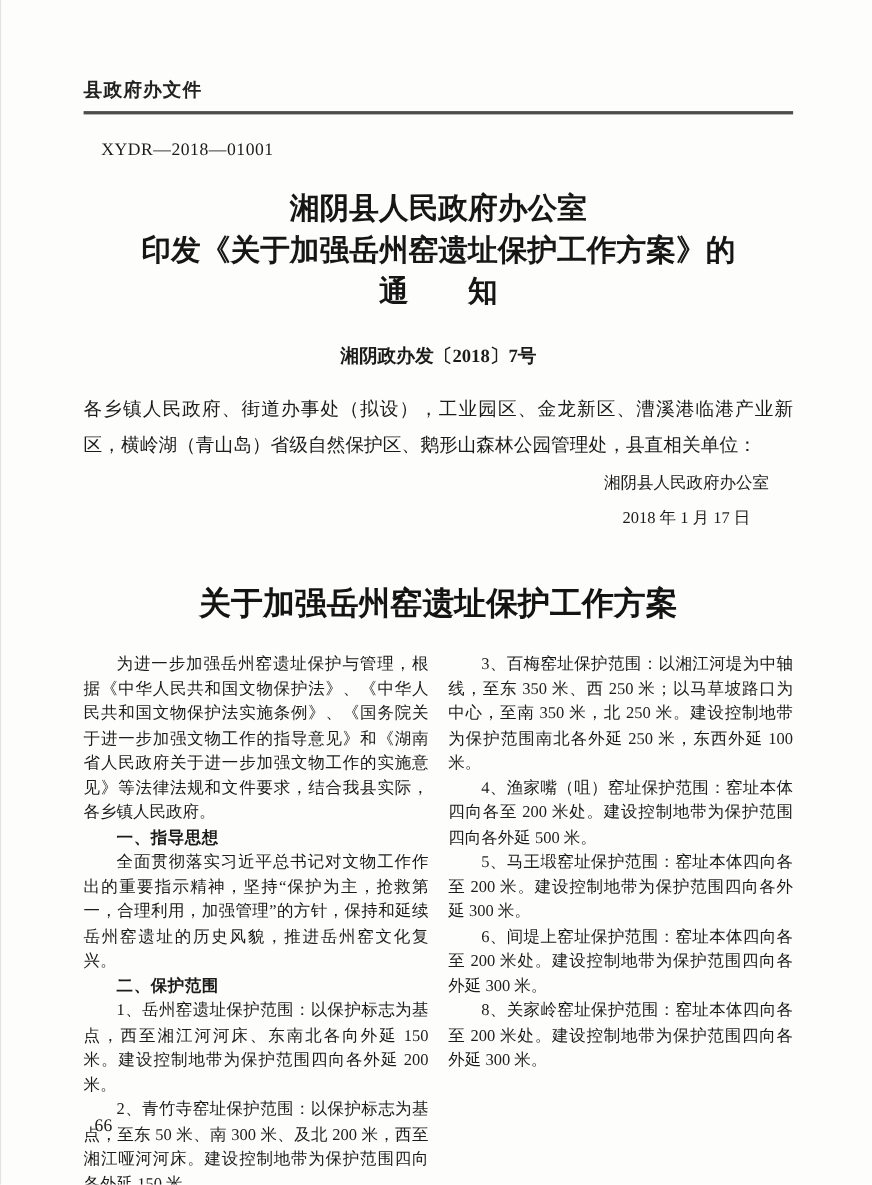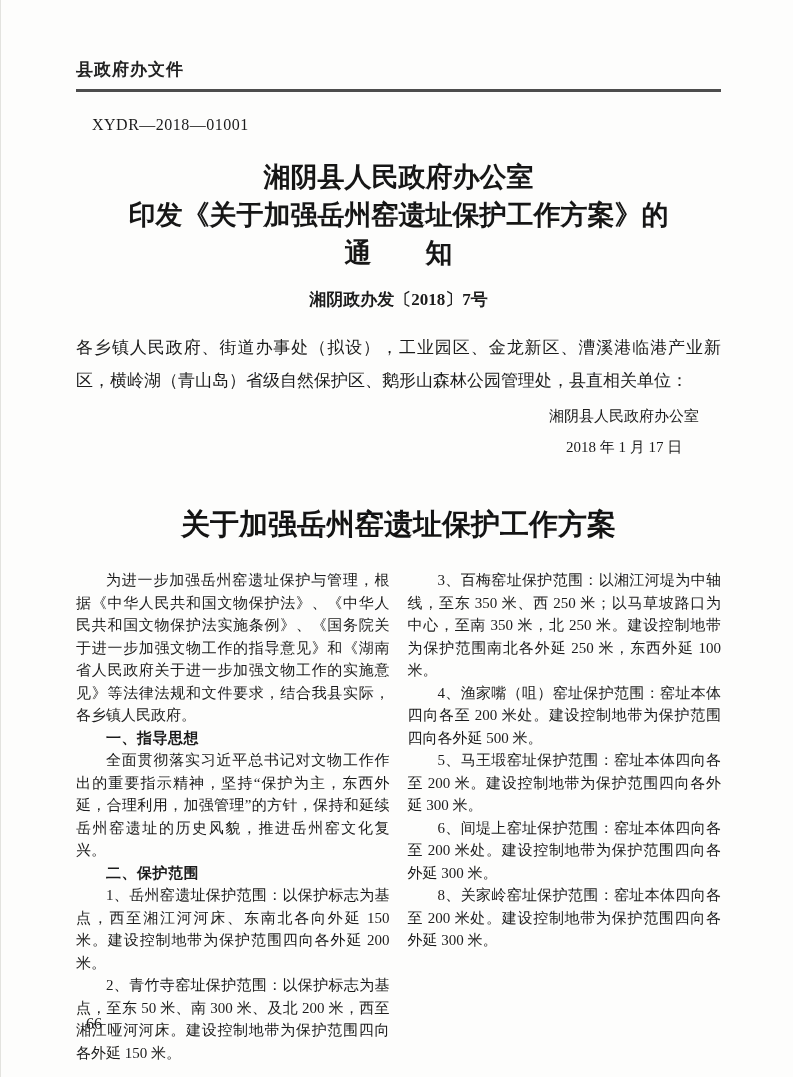--- a/index.html
+++ b/index.html
@@ -20,20 +20,21 @@
     overflow: hidden;
   }
 
   
   .header-label {
     font-family: "Liberation Sans", sans-serif;
     font-weight: bold;
     font-size: 17px;
     letter-spacing: 1px;
     color: #222;
+    margin-top: 12px;
   }
   .header-rule {
     height: 3px;
     background: #4d4d4d;
     margin-top: 8px;
   }
 
   .doc-code {
     margin-top: 24px;
     margin-left: 16px;
@@ -44,21 +45,21 @@
   
   .notice-title {
     margin-top: 24px;
     text-align: center;
     font-weight: bold;
     font-size: 27px;
     line-height: 38px;
     color: #161616;
   }
   .doc-number {
-    margin-top: 16px;
+    margin-top: 28px;
     text-align: center;
     font-weight: bold;
     font-size: 17px;
   }
 
   
   .notice-body {
     margin-top: 20px;
     font-size: 17px;
     line-height: 33px;
@@ -145,21 +146,21 @@
       <div>2018 年 1 月 17 日</div>
     </div>
   </div>
 
   <div class="plan-title">关于加强岳州窑遗址保护工作方案</div>
 
   <div class="columns">
     <div class="col">
         <p>为进一步加强岳州窑遗址保护与管理，根据《中华人民共和国文物保护法》、《中华人民共和国文物保护法实施条例》、《国务院关于进一步加强文物工作的指导意见》和《湖南省人民政府关于进一步加强文物工作的实施意见》等法律法规和文件要求，结合我县实际，各乡镇人民政府。</p>
         <p class="col-heading">一、指导思想</p>
-        <p>全面贯彻落实习近平总书记对文物工作作出的重要指示精神，坚持“保护为主，东西外延，合理利用，加强管理”的方针，保持和延续岳州窑遗址的历史风貌，推进岳州窑文化复兴。</p>
+        <p>全面贯彻落实习近平总书记对文物工作作出的重要指示精神，坚持“保护为主，抢救第一，合理利用，加强管理”的方针，保持和延续岳州窑遗址的历史风貌，推进岳州窑文化复兴。</p>
         <p class="col-heading">二、保护范围</p>
         <p>1、岳州窑遗址保护范围：以保护标志为基点，西至湘江河河床、东南北各向外延 150 米。建设控制地带为保护范围四向各外延 200 米。</p>
         <p>2、青竹寺窑址保护范围：以保护标志为基点，至东 50 米、南 300 米、及北 200 米，西至湘江哑河河床。建设控制地带为保护范围四向各外延 150 米。</p>
       </div>
     <div class="col">
         <p>3、百梅窑址保护范围：以湘江河堤为中轴线，至东 350 米、西 250 米；以马草坡路口为中心，至南 350 米，北 250 米。建设控制地带为保护范围南北各外延 250 米，东西外延 100 米。</p>
         <p>4、渔家嘴（咀）窑址保护范围：窑址本体四向各至 200 米处。建设控制地带为保护范围四向各外延 500 米。</p>
         <p>5、马王塅窑址保护范围：窑址本体四向各至 200 米。建设控制地带为保护范围四向各外延 300 米。</p>
         <p>6、间堤上窑址保护范围：窑址本体四向各至 200 米处。建设控制地带为保护范围四向各外延 300 米。</p>
         <p>8、关家岭窑址保护范围：窑址本体四向各至 200 米处。建设控制地带为保护范围四向各外延 300 米。</p>

